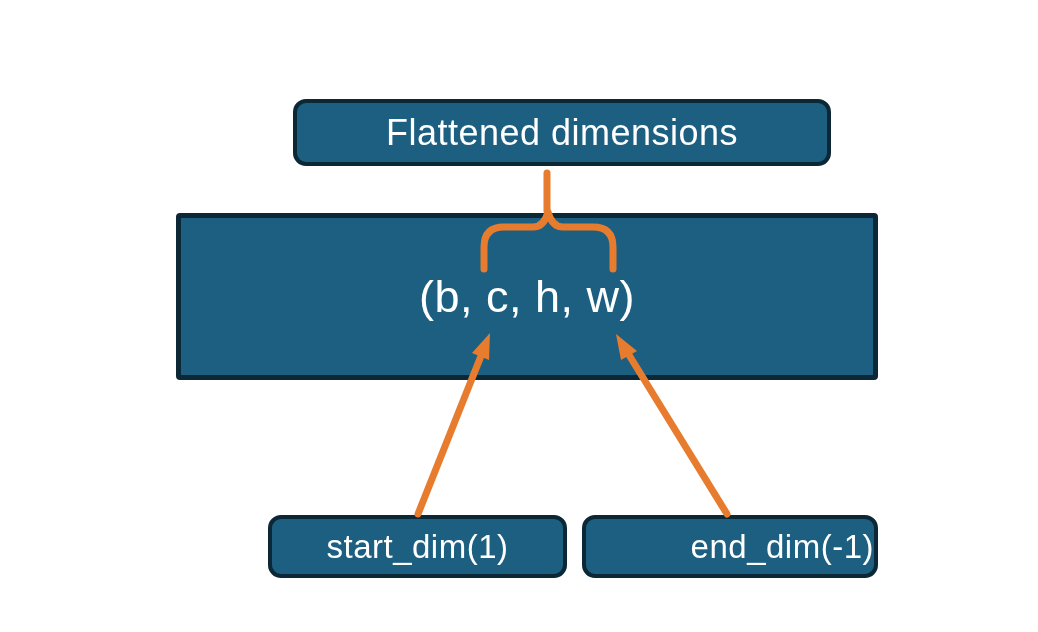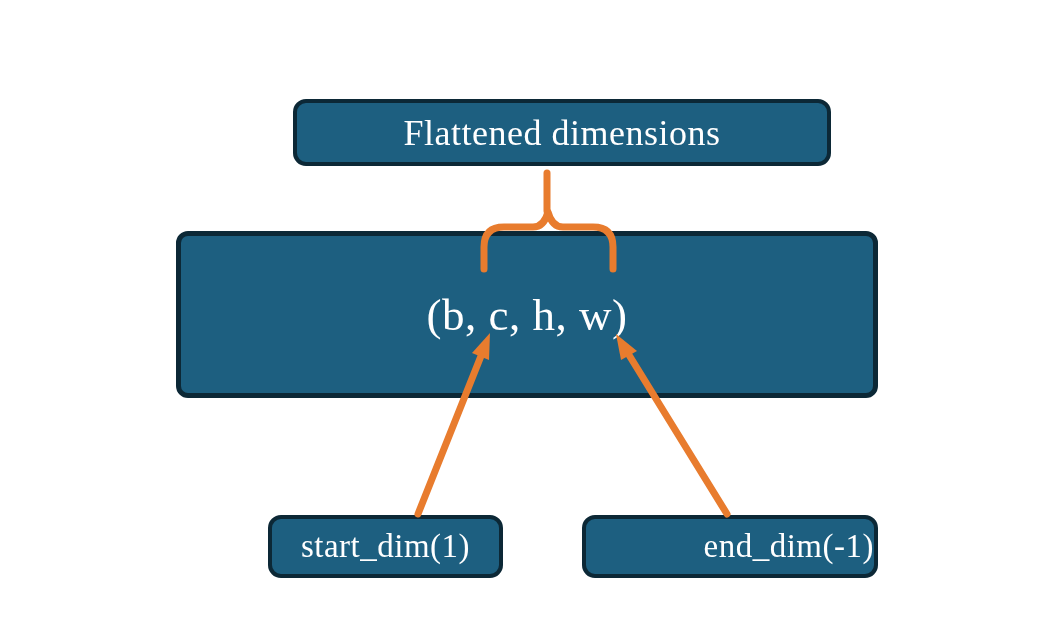--- a/index.html
+++ b/index.html
@@ -1,39 +1,39 @@
 <!DOCTYPE html>
 <html style="--color-background: #ffffff; --color-node_fill: #1d5f80; --color-node_border: #0c2836; --color-node_text: #ffffff; --color-arrow: #e87c2e;"><head>
 <meta charset="utf-8">
 <style>
   html, body { margin: 0; padding: 0; background: #ffffff; }
   .canvas {
     position: relative;
     width: 1038px;
     height: 632px;
     background: var(--color-background, #ffffff);
-    font-family: Liberation Serif, serif;
+    font-family: Liberation Sans, sans-serif;
     overflow: hidden;
   }
   .node {
     position: absolute;
     box-sizing: border-box;
     background: var(--color-node_fill, #1d5f80);
     border: 4px solid var(--color-node_border, #0c2836);
     border-radius: 13px;
     display: flex;
     align-items: center;
     justify-content: center;
     color: var(--color-node_text, #ffffff);
     letter-spacing: 0.5px;
   }
   .node--flattened { left: 293px; top: 99px;  width: 538px; height: 67px;  font-size: 36px; }
   .node--tensor    { left: 176px; top: 213px; width: 702px; height: 167px; font-size: 45px;
-                     border-width: 5px; border-radius: 12px; margin-top: 18px; }
-  .node--start     { left: 268px; top: 515px; width: 235px; height: 63px;  font-size: 33px; }
+                     border-width: 5px; border-radius: 4px; }
+  .node--start     { left: 268px; top: 515px; width: 299px; height: 63px;  font-size: 33px; }
   .node--end       { left: 582px; top: 515px; width: 296px; height: 63px;  font-size: 33px; justify-content: flex-end; }
   svg.overlay {
     position: absolute;
     left: 0; top: 0;
     width: 1038px; height: 632px;
     pointer-events: none;
   }
   .orange-stroke {
     stroke: var(--color-arrow, #e87c2e);
     stroke-width: 7;

